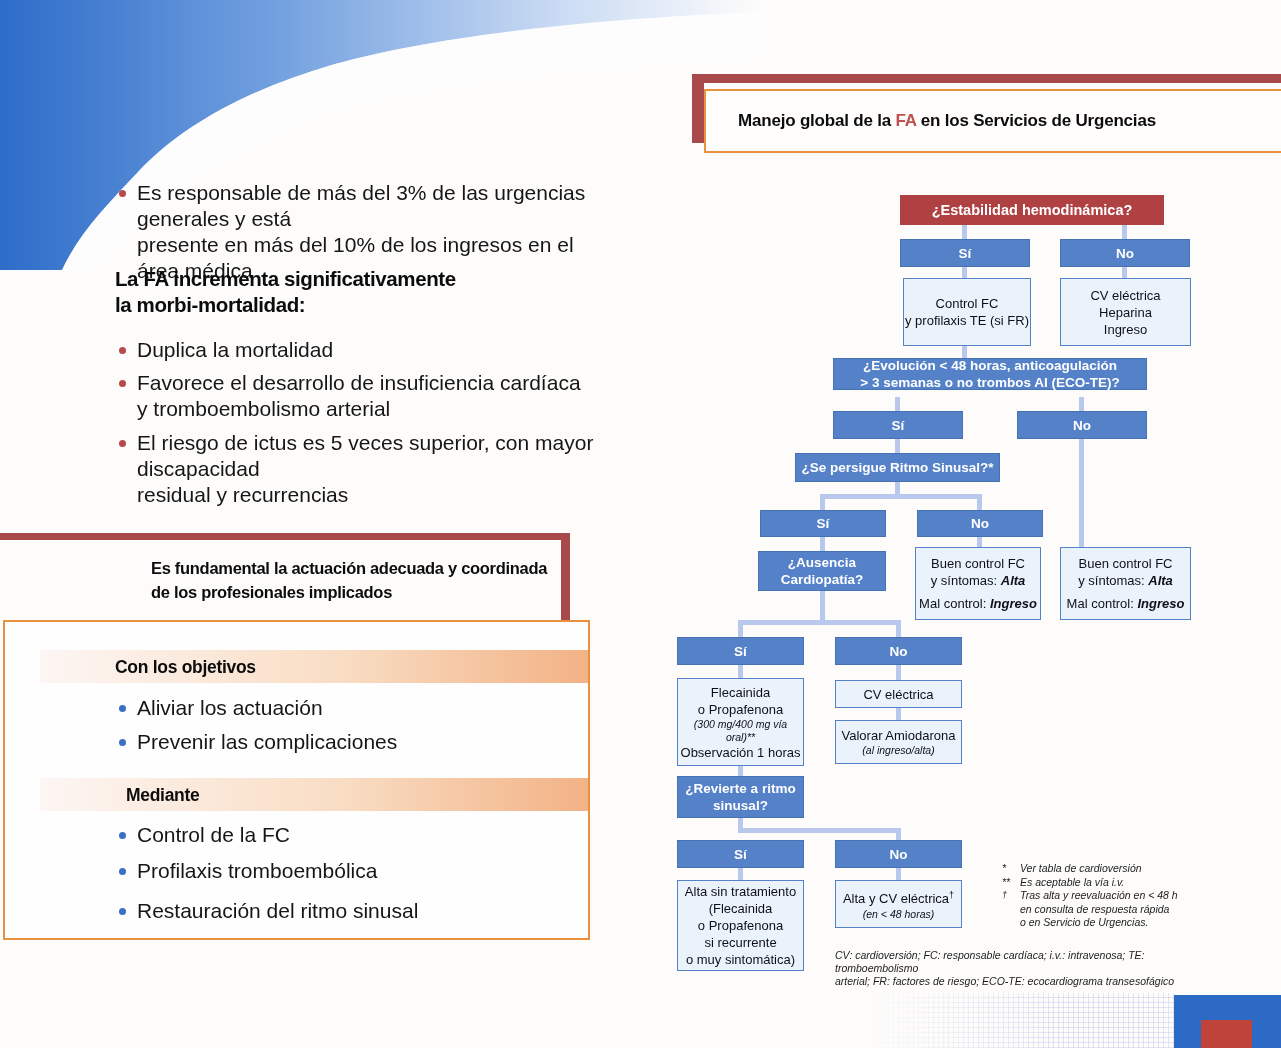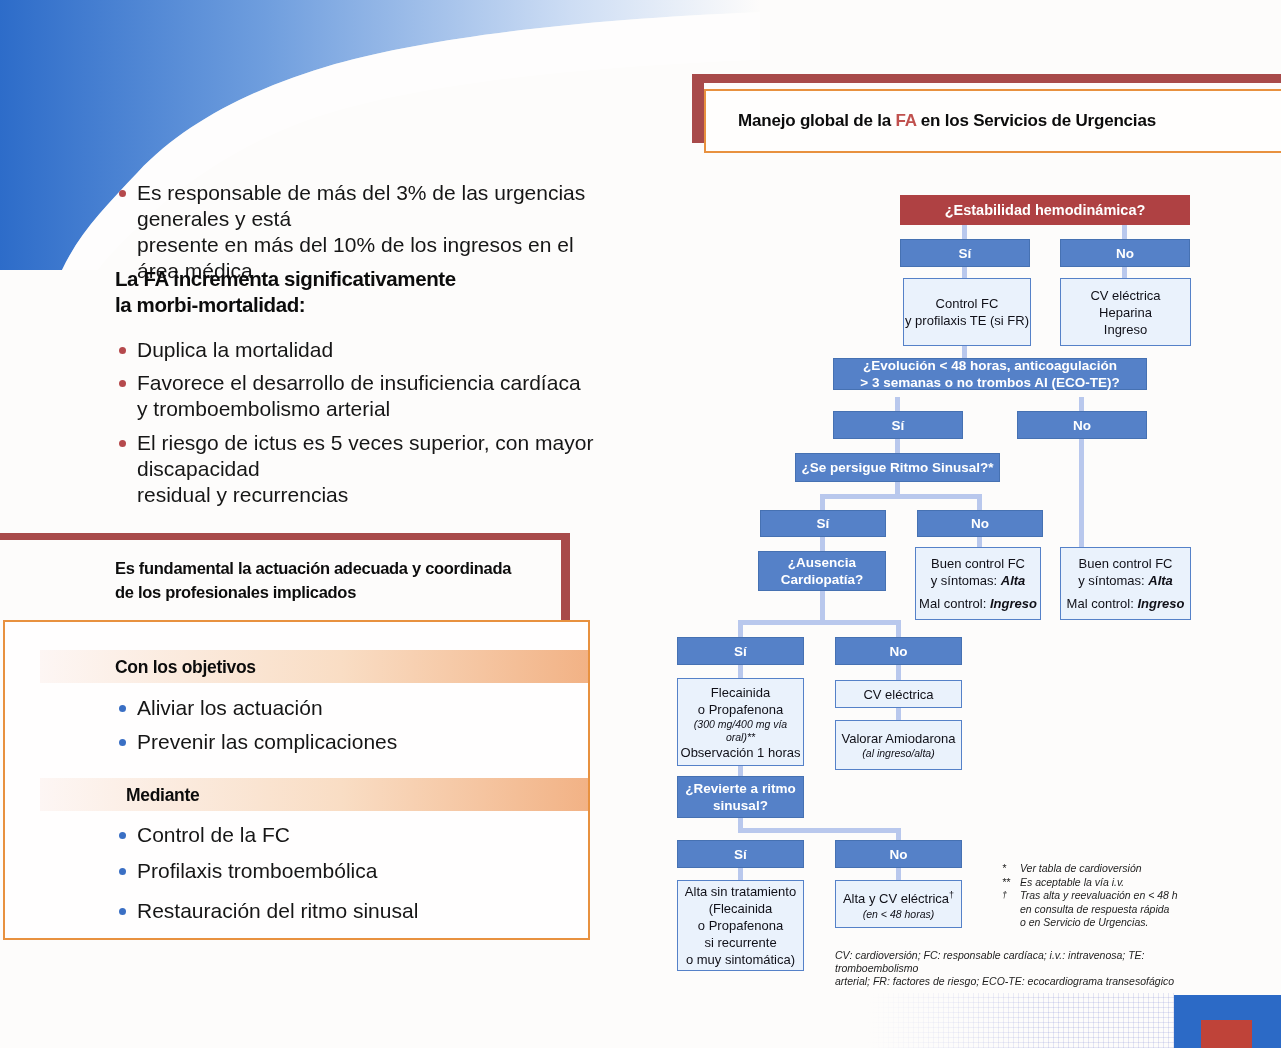--- a/index.html
+++ b/index.html
@@ -10,21 +10,21 @@
 
   
   .h1{font-weight:bold;font-size:20.5px;line-height:26px;letter-spacing:-0.4px;color:#0c0c0c;}
   .bodytext{font-size:21px;line-height:26px;color:#161616;}
   .dot{width:7px;height:7px;border-radius:50%;}
   .dot-red{background:#b5494c;}
   .dot-blue{background:#3a6fc4;}
 
   .callout-frame{left:-24px;top:533px;width:594px;height:87px;
     border-top:7px solid #a84a4a;border-right:9px solid #a84a4a;box-sizing:border-box;}
-  .callout-text{font-weight:bold;font-size:16.5px;line-height:24px;letter-spacing:-0.3px;color:#0c0c0c;}
+  .callout-text{font-weight:bold;font-size:16.5px;line-height:24px;letter-spacing:-0.3px;color:#0c0c0c;margin-left:36px;}
 
   .orange-box{left:3px;top:620px;width:587px;height:320px;border:2px solid #e8913f;
     box-sizing:border-box;background:#fffefe;}
   .band{left:40px;width:548px;height:33px;
     background:linear-gradient(90deg,#fdf6f4 0%,#f9ddc4 55%,#f2b285 100%);}
   .band-heading{font-weight:bold;font-size:17.5px;letter-spacing:-0.3px;color:#0c0c0c;}
 
   
   .title-frame{left:692px;top:74px;width:589px;height:69px;
     border-top:9px solid #a84a4a;border-left:12px solid #a84a4a;box-sizing:border-box;}
@@ -150,21 +150,21 @@
   <div class="abs conn" style="left:738px;top:665px;width:5px;height:13px;"></div>
   <div class="abs conn" style="left:896px;top:665px;width:5px;height:15px;"></div>
   <div class="abs conn" style="left:896px;top:708px;width:5px;height:12px;"></div>
   <div class="abs conn" style="left:738px;top:766px;width:5px;height:10px;"></div>
   <div class="abs conn" style="left:738px;top:818px;width:5px;height:12px;"></div>
   <div class="abs conn" style="left:738px;top:828px;width:163px;height:5px;"></div>
   <div class="abs conn" style="left:896px;top:831px;width:5px;height:9px;"></div>
   <div class="abs conn" style="left:738px;top:868px;width:5px;height:12px;"></div>
   <div class="abs conn" style="left:896px;top:868px;width:5px;height:12px;"></div>
 
-  <div class="abs node n-red" style="left:900px;top:195px;width:290px;height:30px;">¿Estabilidad hemodinámica?</div>
+  <div class="abs node n-red" style="left:900px;top:195px;width:264px;height:30px;">¿Estabilidad hemodinámica?</div>
 
   <div class="abs node n-blue" style="left:900px;top:239px;width:130px;height:28px;">Sí</div>
   <div class="abs node n-blue" style="left:1060px;top:239px;width:130px;height:28px;">No</div>
 
   <div class="abs node n-light pre" style="left:903px;top:278px;width:128px;height:68px;">Control FC
 y profilaxis TE (si FR)</div>
   <div class="abs node n-light pre" style="left:1060px;top:278px;width:131px;height:68px;">CV eléctrica
 Heparina
 Ingreso</div>
 
@@ -199,21 +199,21 @@
 
   <div class="abs node n-light" style="left:677px;top:678px;width:127px;height:88px;flex-direction:column;">
     <div class="pre">Flecainida
 o Propafenona</div>
     <div class="small-italic">(300 mg/400 mg vía oral)**</div>
     <div>Observación 1 horas</div>
   </div>
 
   <div class="abs node n-light" style="left:835px;top:680px;width:127px;height:28px;">CV eléctrica</div>
 
-  <div class="abs node n-light" style="left:835px;top:720px;width:127px;height:50px;flex-direction:column;">
+  <div class="abs node n-light" style="left:835px;top:720px;width:127px;height:44px;flex-direction:column;">
     <div>Valorar Amiodarona</div>
     <div class="small-italic">(al ingreso/alta)</div>
   </div>
 
   <div class="abs node n-blue pre" style="left:677px;top:776px;width:127px;height:42px;">¿Revierte a ritmo
 sinusal?</div>
 
   <div class="abs node n-blue" style="left:677px;top:840px;width:127px;height:28px;">Sí</div>
   <div class="abs node n-blue" style="left:835px;top:840px;width:127px;height:28px;">No</div>
 

